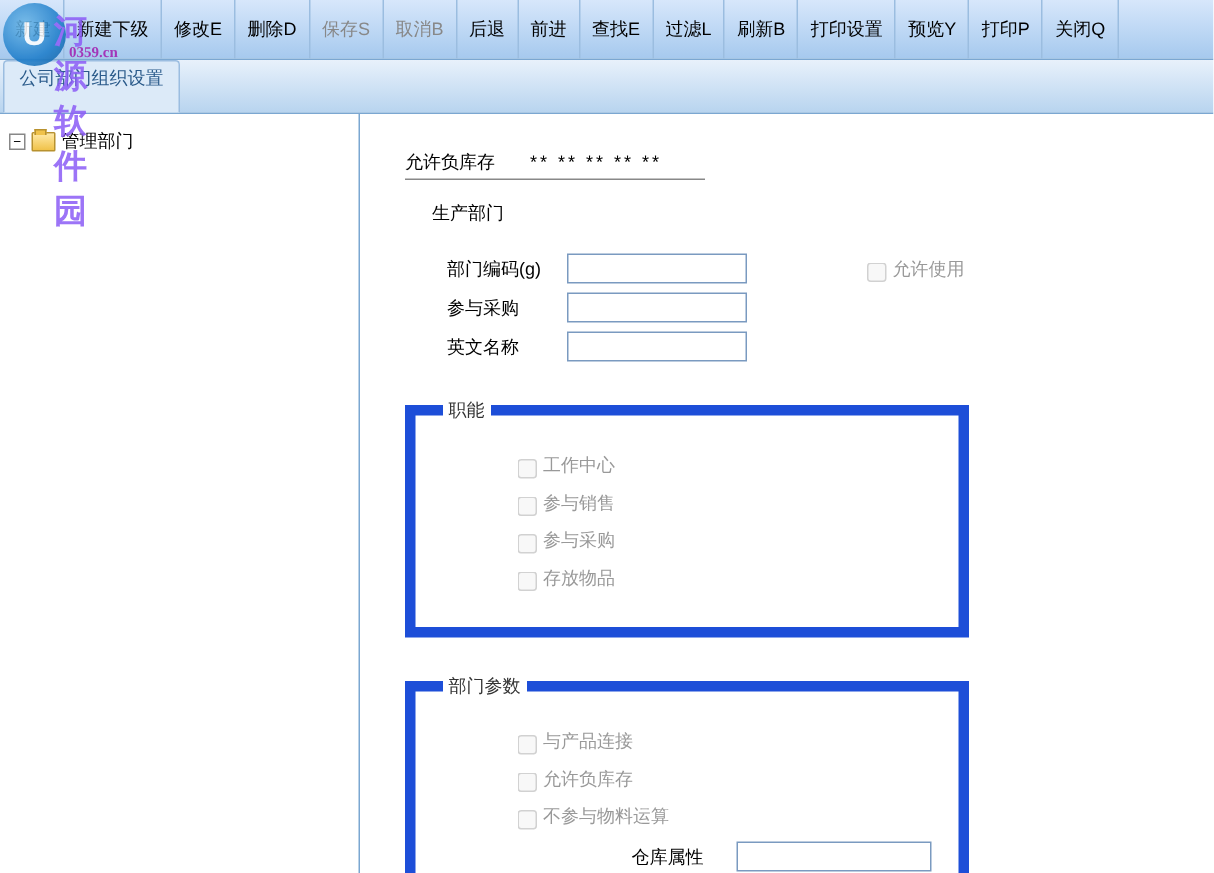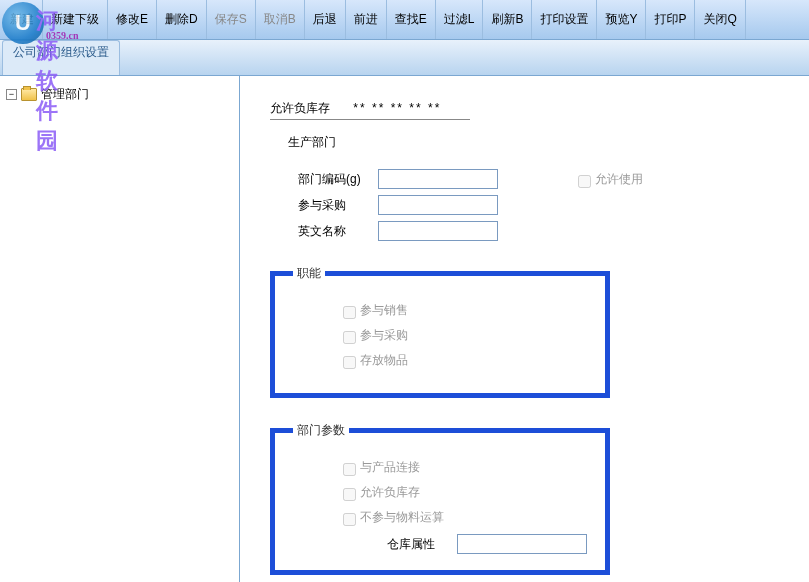--- a/index.html
+++ b/index.html
@@ -33,21 +33,21 @@
 .underline { border-bottom: 1px solid #888; width: 200px; margin-top: 2px; }
 .sub-label { margin: 8px 0 18px 18px; }
 
 .row { display: flex; align-items: center; margin: 6px 0; }
 .row .lbl { width: 80px; text-align: left; margin-left: 28px; }
 .row input[type=text] { width: 120px; height: 20px; border: 1px solid #7a9ac0; background: #fff; padding: 0 3px; }
 .cb { display: flex; align-items: flex-end; color: #999; }
 .cb input { margin-right: 4px; }
 .cb.right { margin-left: 80px; }
 
-fieldset { border: 5px solid #1d4ed8; margin: 24px 0 0 0; padding: 12px 18px 16px; width: 340px; }
+fieldset { border: 7px solid #1d4ed8; margin: 24px 0 0 0; padding: 12px 18px 16px; width: 376px; }
 fieldset legend { padding: 0 4px; color: #333; }
 fieldset .cb { margin: 8px 0 8px 50px; }
 .params .row2 { display: flex; align-items: center; margin-top: 8px; justify-content: flex-end; }
 .params .row2 .lbl { width: 70px; }
 .params .row2 input[type=text] { width: 130px; height: 20px; border: 1px solid #7a9ac0; }
 </style>
 </head>
 <body>
 
 <div class="watermark">
@@ -112,20 +112,24 @@
     <div class="row">
       <span class="lbl">英文名称</span>
       <input type="text" value="" style="">
     </div>
 
     <fieldset>
       <legend>职能</legend>
       <div id="func-items">
           <div class="cb">
             <input type="checkbox" disabled="" style="">
+            <span>工作中心</span>
+          </div>
+          <div class="cb">
+            <input type="checkbox" disabled="" style="">
             <span>参与销售</span>
           </div>
           <div class="cb">
             <input type="checkbox" disabled="" style="">
             <span>参与采购</span>
           </div>
           <div class="cb">
             <input type="checkbox" disabled="" style="">
             <span>存放物品</span>
           </div>

